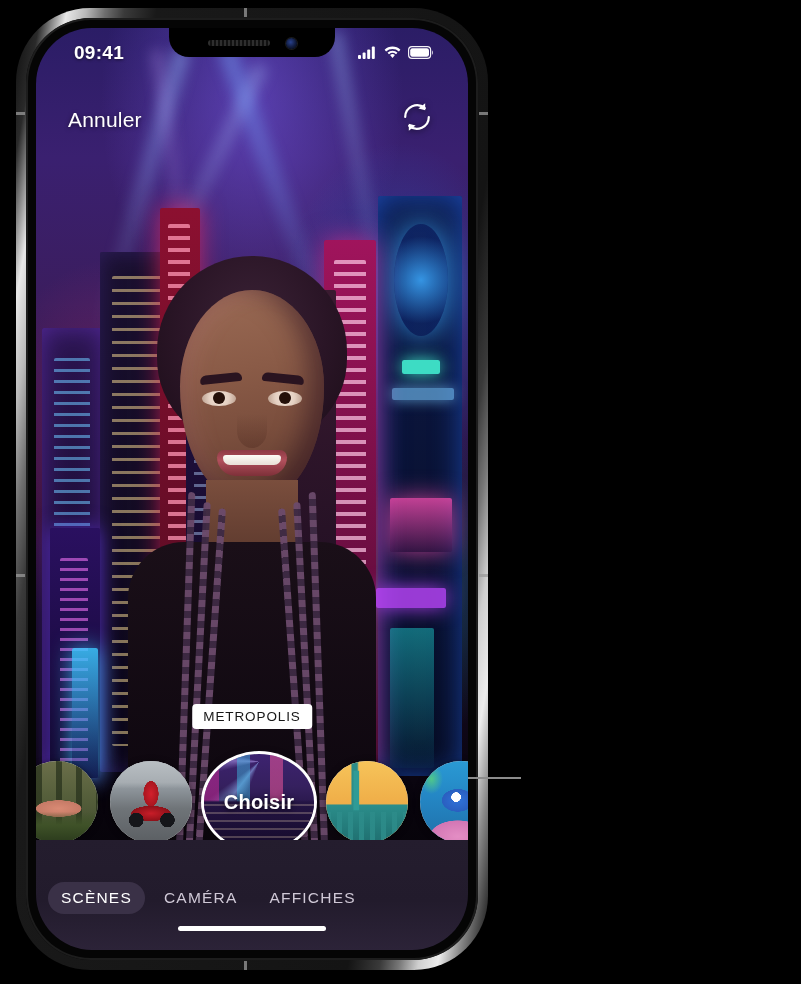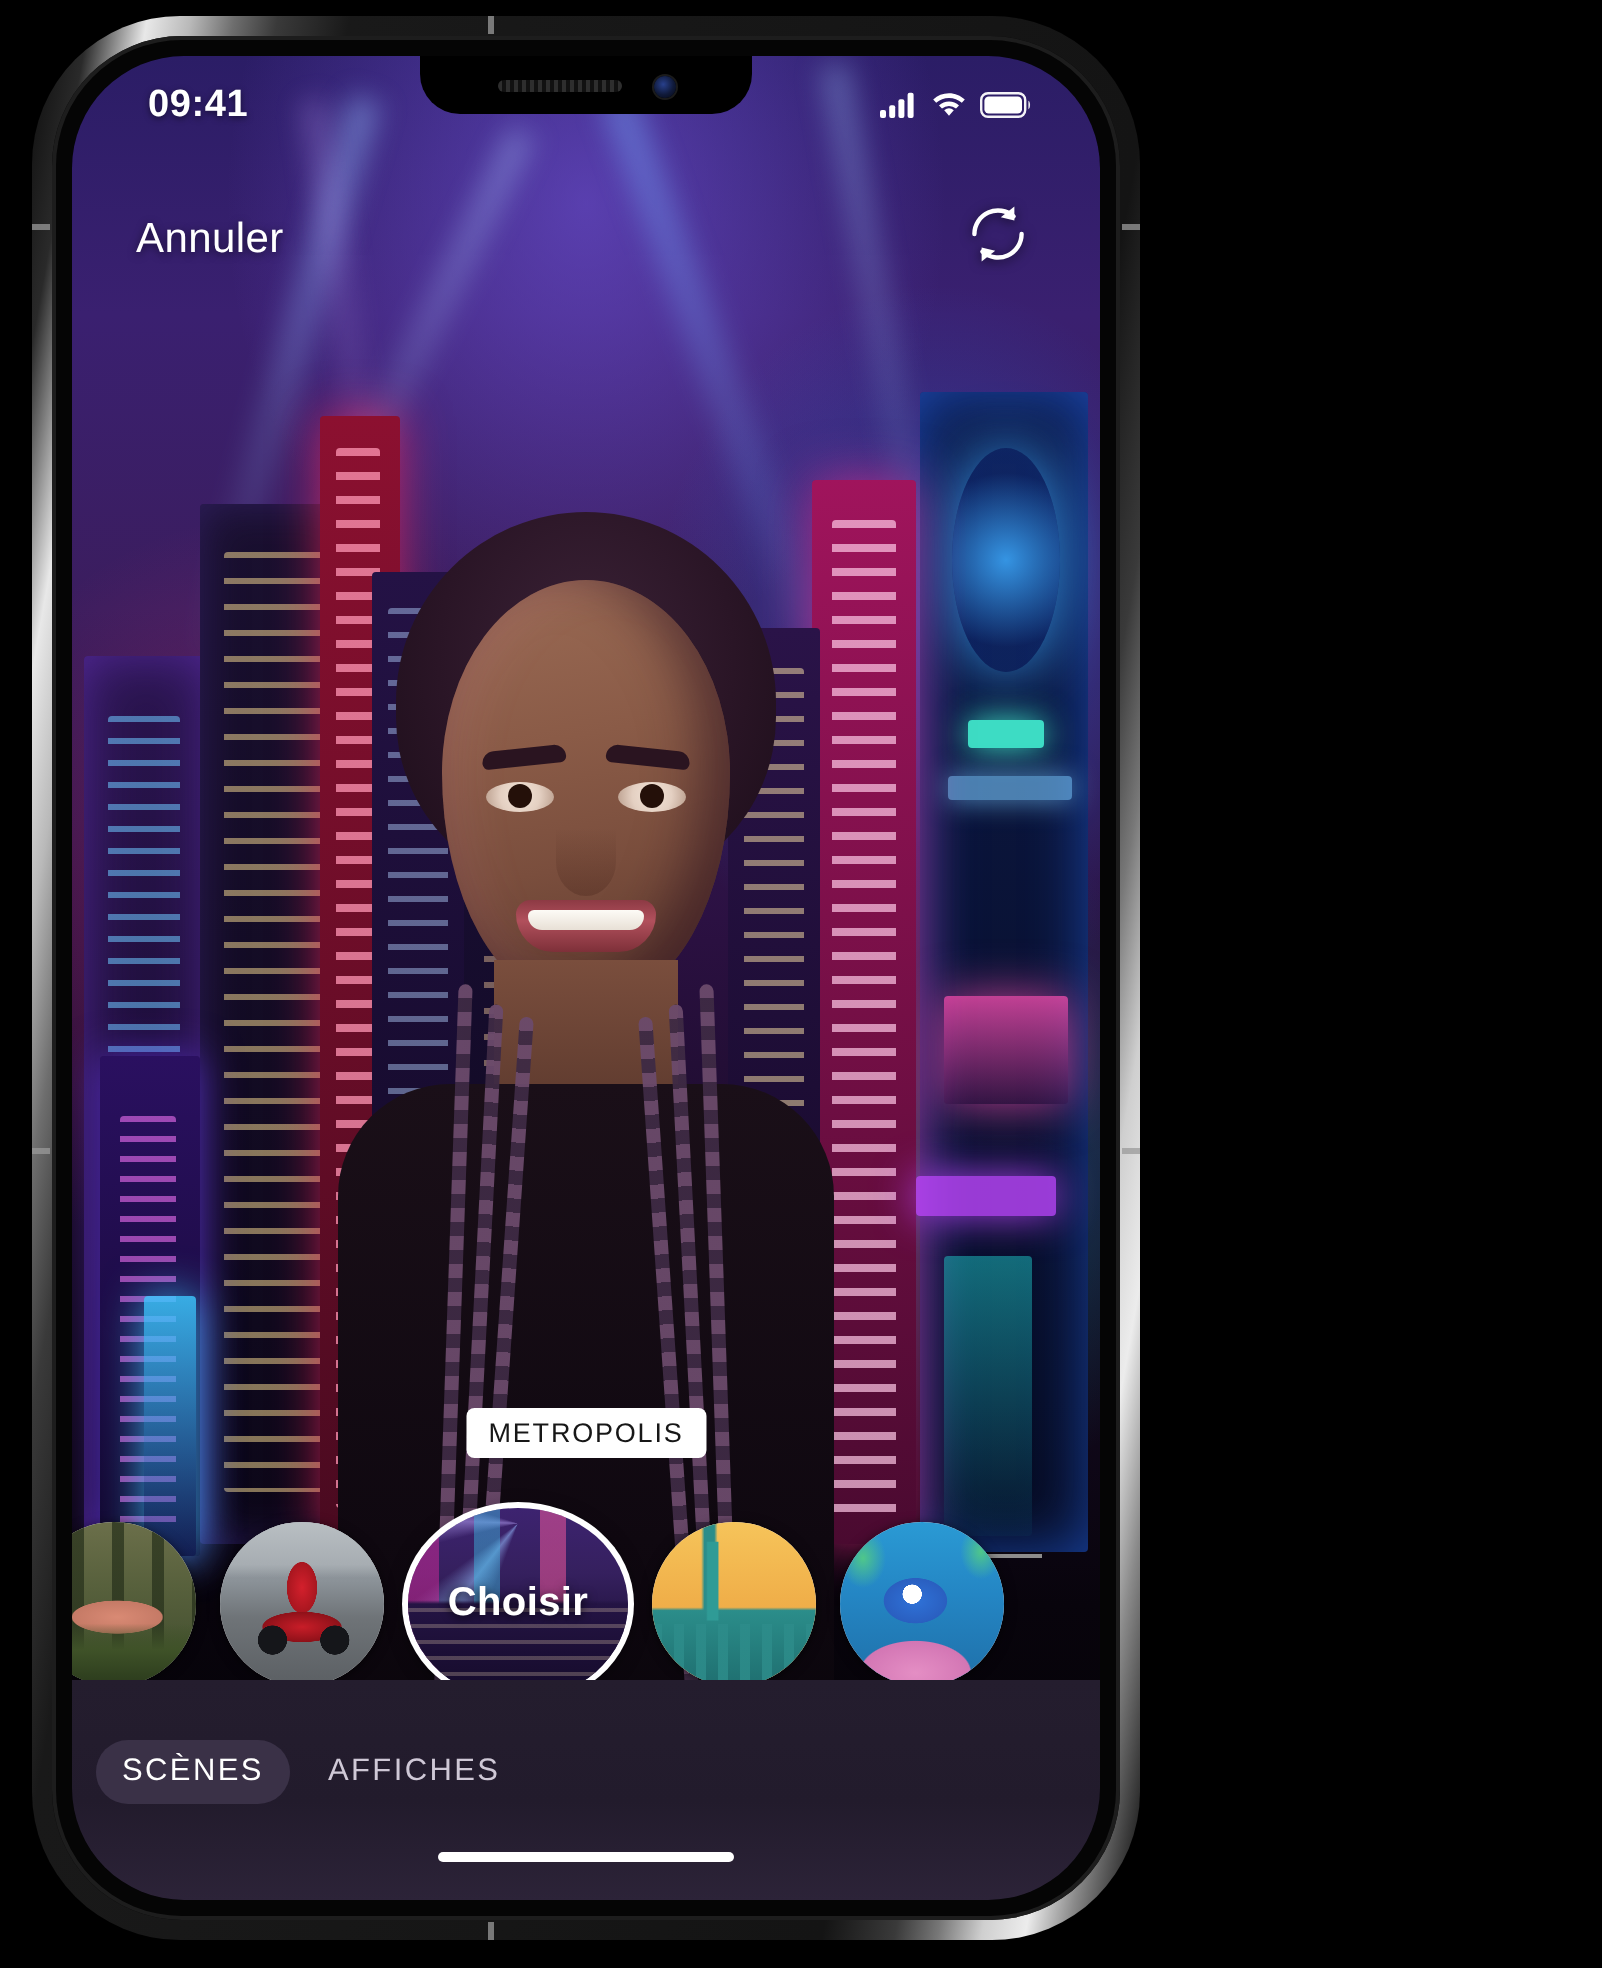--- a/index.html
+++ b/index.html
@@ -7,21 +7,21 @@
   body {
     width:801px; height:984px;
     font-family:"Liberation Sans", sans-serif;
     position:relative; overflow:hidden;
     -webkit-font-smoothing:antialiased;
   }
 
   
   #phone-frame{
     position:absolute; left:16px; top:8px;
-    width:554px; height:962px;
+    width:472px; height:962px;
     border-radius:74px;
     background:
       linear-gradient(100deg,#0a0a0a 0%,#2a2a2a 4%,#e8e8e8 8%,#b9b9b9 11%,#6e6e6e 14%,#3a3a3a 17%,#191919 22%,
                       #141414 78%,#3a3a3a 83%,#787878 86%,#cfcfcf 89%,#ececec 92%,#8a8a8a 95%,#1a1a1a 99%);
     box-shadow:0 0 0 1px #000, 0 4px 24px rgba(0,0,0,.9);
   }
   #phone-inner-bezel{
     position:absolute; left:10px; top:10px; right:10px; bottom:10px;
     border-radius:65px; background:#050505;
     box-shadow:inset 0 0 0 2px #1d1d1d;
@@ -157,21 +157,21 @@
 
   
   #tab-bar{
     position:absolute; left:0; right:0; bottom:0; height:110px; z-index:7;
     background:linear-gradient(180deg,#241d2e 0%,#221b2c 55%,#2c2338 100%);
     display:flex; align-items:flex-start; padding:30px 12px 0 12px; gap:6px;
   }
   .tab{
     background:none; border:none; cursor:pointer; color:#cfc8d6;
     font-size:15.5px; letter-spacing:1.2px; padding:7px 13px; border-radius:18px;
-    font-family:"Liberation Sans", sans-serif; white-space:nowrap;
+    font-family:"Liberation Sans", sans-serif; white-space:nowrap;margin-top:12px;
   }
   .tab.active{ background:#3a3147; color:#fff; }
   #home-indicator{
     position:absolute; left:50%; transform:translateX(-50%); bottom:19px;
     width:148px; height:5px; border-radius:3px; background:#fff; z-index:8;
   }
 
   
   #callout-line{ position:absolute; left:455px; top:777px; width:66px; height:2px;
                  background:#8c8c8c; z-index:2; }
@@ -344,20 +344,21 @@
                               radial-gradient(ellipse 18% 24% at 86% 18%, #4fc78a 0%, rgba(0,0,0,0) 70%);"></span>
           <span class="thumb-art" style="background:radial-gradient(ellipse 28% 20% at 46% 48%, #2f72d8 0%, #2a5fc0 68%, rgba(0,0,0,0) 70%);"></span>
           <span class="thumb-art" style="background:radial-gradient(circle 7px at 44% 44%, #fff 0 68%, rgba(0,0,0,0) 70%),
                               radial-gradient(circle 3px at 45% 45%, #11151c 0 80%, rgba(0,0,0,0) 82%);"></span>
           <span class="thumb-art" style="background:radial-gradient(ellipse 52% 30% at 46% 92%, #e48ec4 0%, #d376b4 64%, rgba(0,0,0,0) 66%);"></span>
         </button>
       </div>
 
       <div id="tab-bar">
         <button class="tab active">SCÈNES</button>
+        <button class="tab">CAMÉRA</button>
         <button class="tab">AFFICHES</button>
       </div>
       <div id="home-indicator"></div>
 
     </div>
   </div>
 </div>
 
 <div id="callout-line"></div>
 

